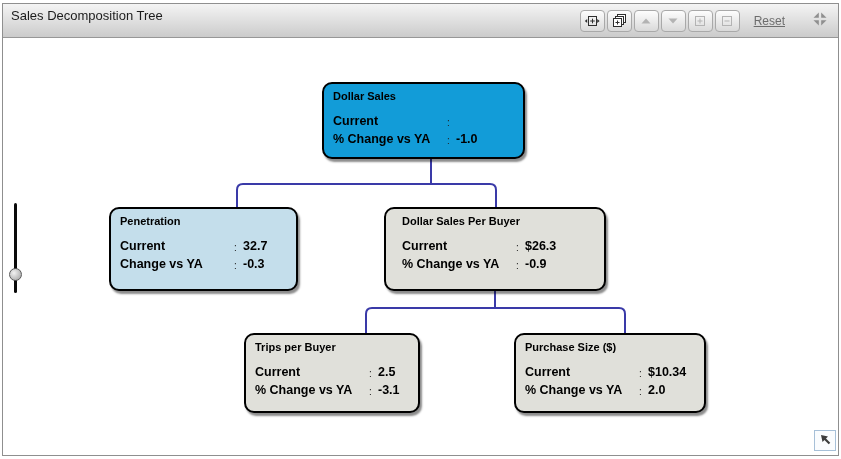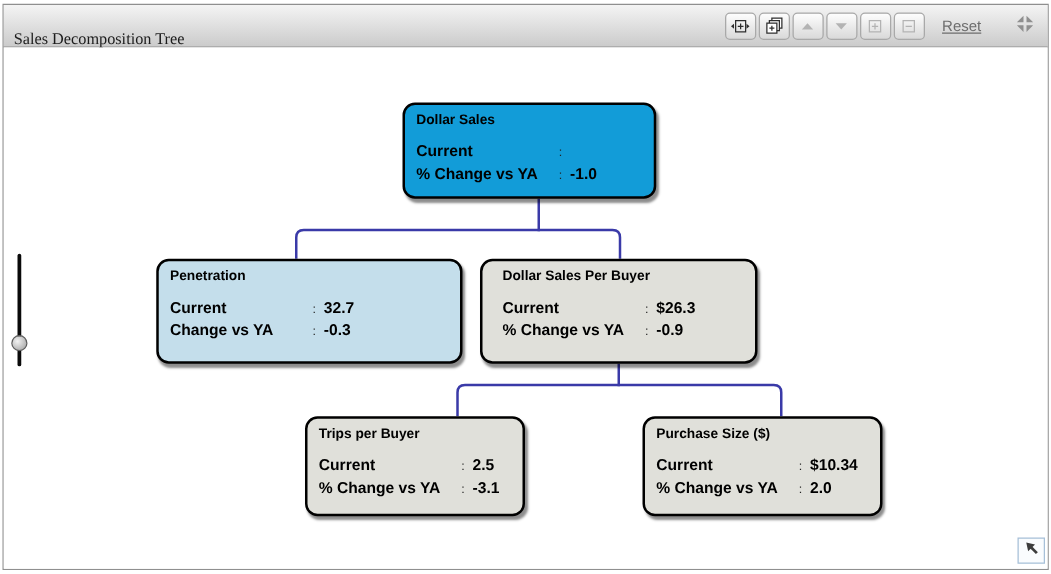--- a/index.html
+++ b/index.html
@@ -5,21 +5,21 @@
   * { margin:0; padding:0; box-sizing:border-box; }
   body { background:#ffffff; font-family:"Liberation Sans", sans-serif; }
   .page { position:relative; width:841px; height:459px; background:#ffffff; overflow:hidden; }
   .widget { position:absolute; left:2px; top:3px; width:837px; height:453px;
             border:1px solid #8f8f8f; background:#ffffff; display:flex; flex-direction:column; }
 
   
   .titlebar { position:relative; height:34px; flex:none;
               background:linear-gradient(#f4f4f4, #cbcbcb);
               border-bottom:1px solid #979797; }
-  .titlebar .title { position:absolute; left:8px; top:19px; font-size:13px; color:#1c1c1c;font-family:Liberation Serif, serif; }
+  .titlebar .title { position:absolute; left:8px; top:4px; font-size:13px; color:#1c1c1c; }
   .toolbar { position:absolute; right:6px; top:5px; height:24px; display:flex; align-items:center; }
   .tb-btn { width:25px; height:22px; margin-left:2px; border:1px solid #a9a9a9; border-radius:4px;
             background:linear-gradient(#fdfdfd,#d9d9d9); display:flex; align-items:center;
             justify-content:center; cursor:pointer; }
   .tb-btn svg { display:block; }
   .reset-link { margin-left:14px; font-size:12px; color:#6d6d6d; text-decoration:underline; cursor:pointer; }
   .collapse-btn { margin-left:26px; margin-right:3px; width:18px; height:18px; display:flex;
                   align-items:center; justify-content:center; cursor:pointer; background:transparent; }
 
   
@@ -32,21 +32,21 @@
   .node-title { font-size:11px; font-weight:bold; color:#000; margin-bottom:11px; white-space:nowrap; }
   .mrow { display:flex; font-size:12.5px; font-weight:bold; line-height:17px; white-space:nowrap; }
   .mlabel { flex:none; width:114px; }
   .mcolon { flex:none; width:9px; font-size:10px; font-weight:normal; color:#222; padding-top:1px; }
   .mvalue { flex:none; }
   .node-root       { background:#129cd8; }
   .node-highlight  { background:#c4deeb; }
   .node-default    { background:#e0e0da; }
 
   #node-0 { left:319px; top:44px;  width:203px; height:77px; }
-  #node-1 { left:122px; top:169px; width:245px; height:84px; }
+  #node-1 { left:106px; top:169px; width:189px; height:84px; }
   #node-2 { left:381px; top:169px; width:222px; height:84px;padding-left:16px; }
   #node-3 { left:241px; top:295px; width:176px; height:80px; }
   #node-4 { left:511px; top:295px; width:192px; height:80px; }
 
   
   .slider { position:absolute; left:4px; top:160px; width:24px; height:105px; cursor:pointer; }
   .slider-track { position:absolute; left:7px; top:5px; width:3px; height:90px;
                   background:#0a0a0a; border-radius:2px; }
   .slider-handle { position:absolute; left:2px; top:70px; width:13px; height:13px; border-radius:50%;
                    background:radial-gradient(circle at 4px 4px, #f2f2f2, #9c9c9c);

